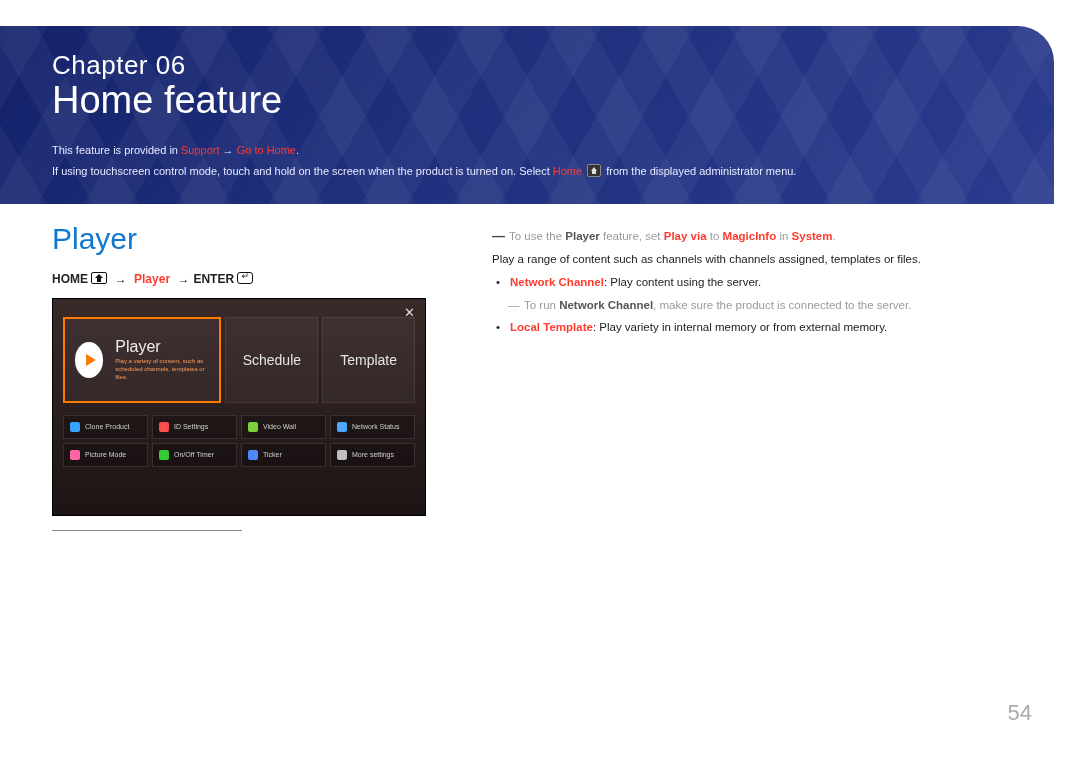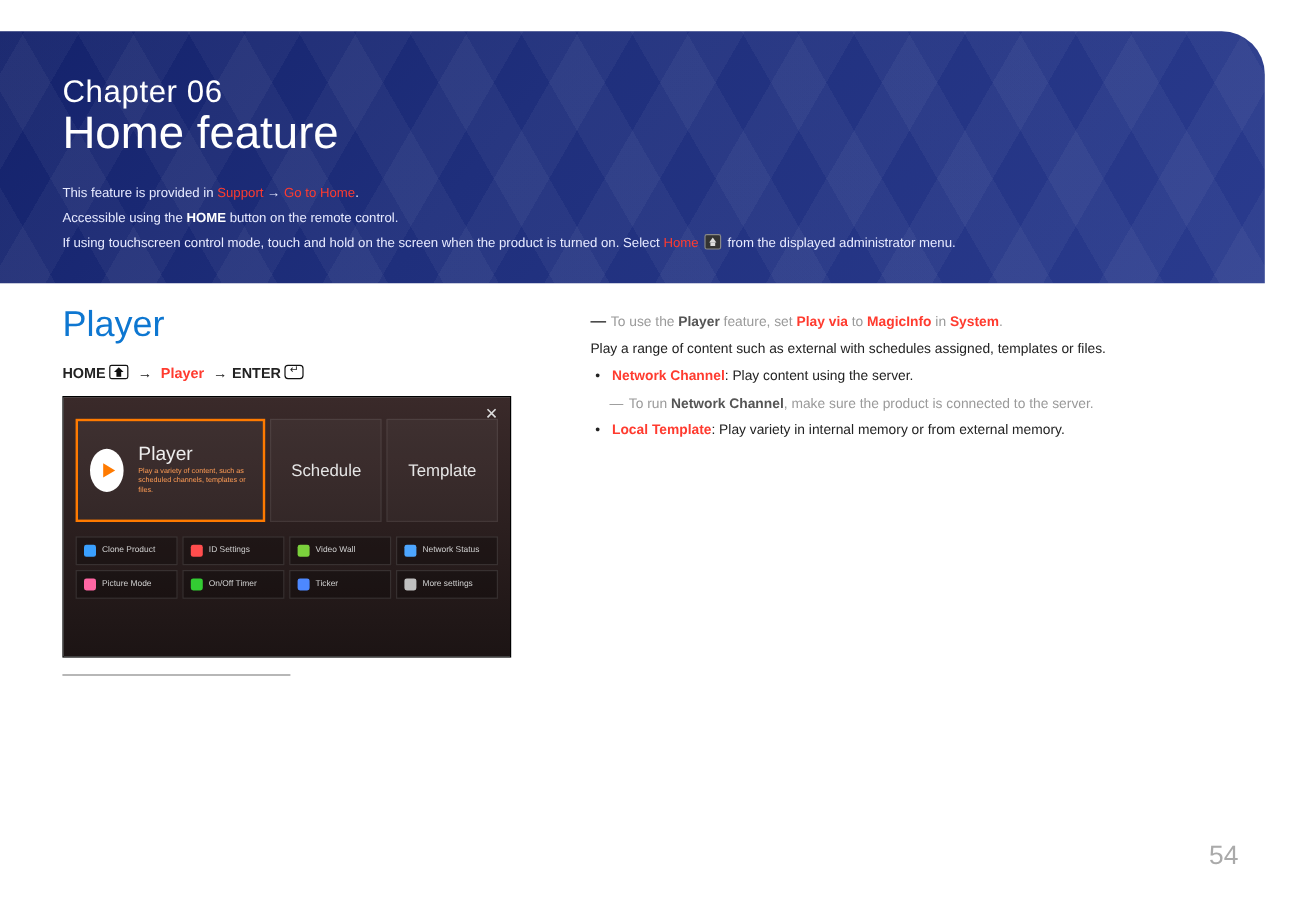--- a/index.html
+++ b/index.html
@@ -9,21 +9,21 @@
     color: #222;
     width: 1080px;
     height: 763px;
     position: relative;
     overflow: hidden;
   }
   .header-band {
     background: #1a2a6c;
     background: linear-gradient(130deg, #14226b 0%, #1f2f7c 40%, #2a3b8e 100%);
     color: #fff;
-    padding: 35px 52px 22px;
+    padding: 24px 52px 22px;
     border-top-right-radius: 36px;
     margin: 26px 26px 0 0;
     position: relative;
     overflow: hidden;
   }
   .header-band::before { 
     content:"";
     position:absolute; inset:0;
     background:
       repeating-linear-gradient(60deg, rgba(255,255,255,0.04) 0 40px, transparent 40px 80px),
@@ -116,23 +116,20 @@
 <body>
 
 <div class="header-band">
   <div class="chapter-line">Chapter  06</div>
   <div class="chapter-title">Home feature</div>
   <div class="intro">
     <div>
       <span>This feature is provided in </span><span class="red">Support</span><span> → </span><span class="red">Go to Home</span><span>.</span>
     </div>
     <div>
-      <span>Accessible using the </span><b>HOME</b><span> button on the remote control.</span>
-    </div>
-    <div>
       <span>If using touchscreen control mode, touch and hold on the screen when the product is turned on. Select </span><span class="red">Home</span>
       <span class="home-chip"></span>
       <span> from the displayed administrator menu.</span>
     </div>
   </div>
 </div>
 
 <div class="body-area">
   <div class="left-col">
     <div class="section-heading">Player</div>
@@ -195,21 +192,21 @@
         </div>
     </div>
 
     <hr class="hr-short">
   </div>
 
   <div class="right-col">
     <p class="note-line grey">
       <span class="dash">―</span><span>To use the </span><span class="b" style="color:#555">Player</span><span> feature, set </span><span class="red b">Play via</span><span> to </span><span class="red b">MagicInfo</span><span> in </span><span class="red b">System</span><span>.</span>
     </p>
-    <p>Play a range of content such as external with schedules assigned, templates or files.</p>
+    <p>Play a range of content such as channels with channels assigned, templates or files.</p>
     <p class="bullet">
       <span class="red b">Network Channel</span><span>: Play content using the server.</span>
     </p>
     <p class="sub-note grey" style="position:relative;">
       <span class="dash">―</span><span>To run </span><span class="b" style="color:#555">Network Channel</span><span>, make sure the product is connected to the server.</span>
     </p>
     <p class="bullet">
       <span class="red b">Local Template</span><span>: Play variety in internal memory or from external memory.</span>
     </p>
   </div>

